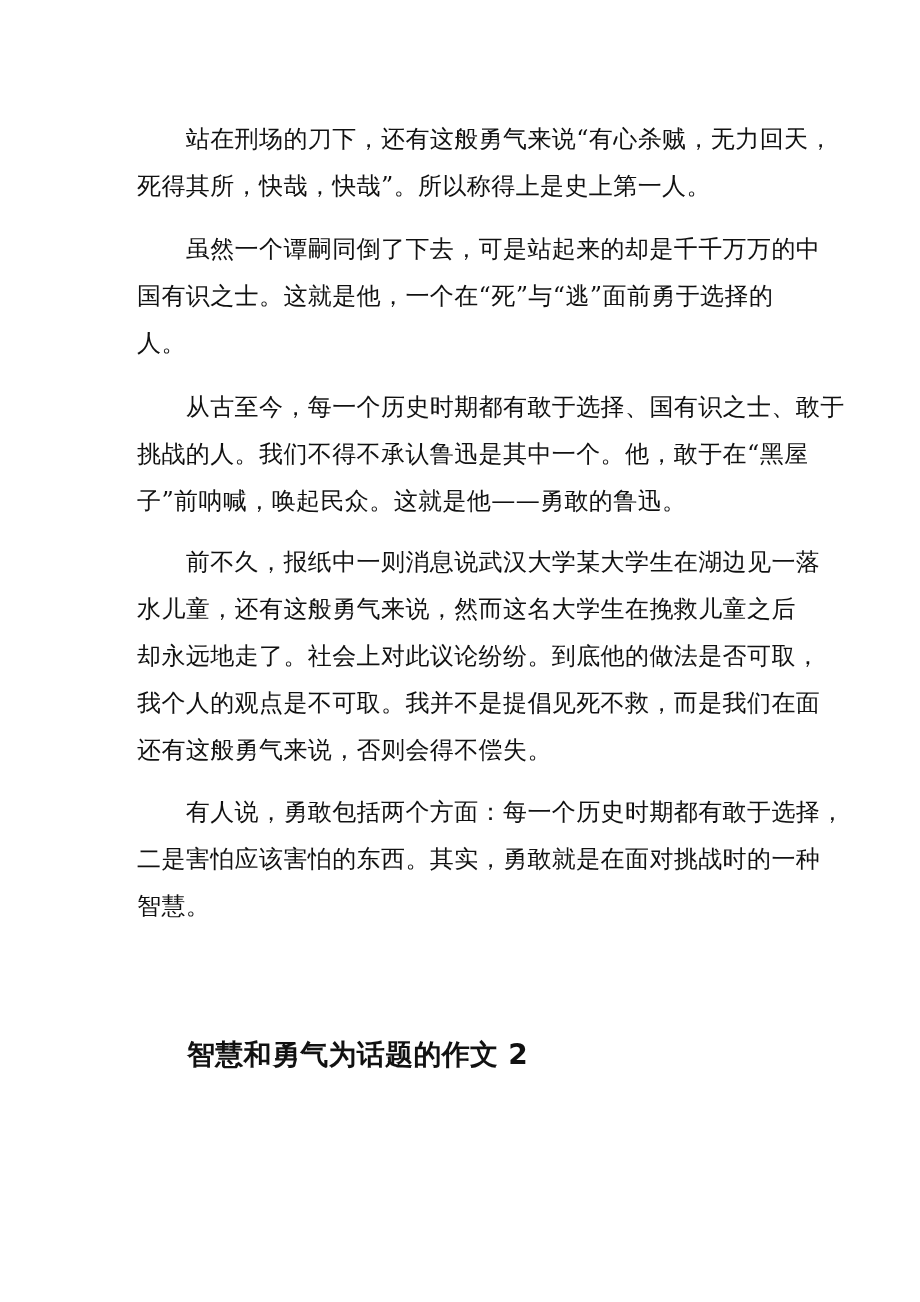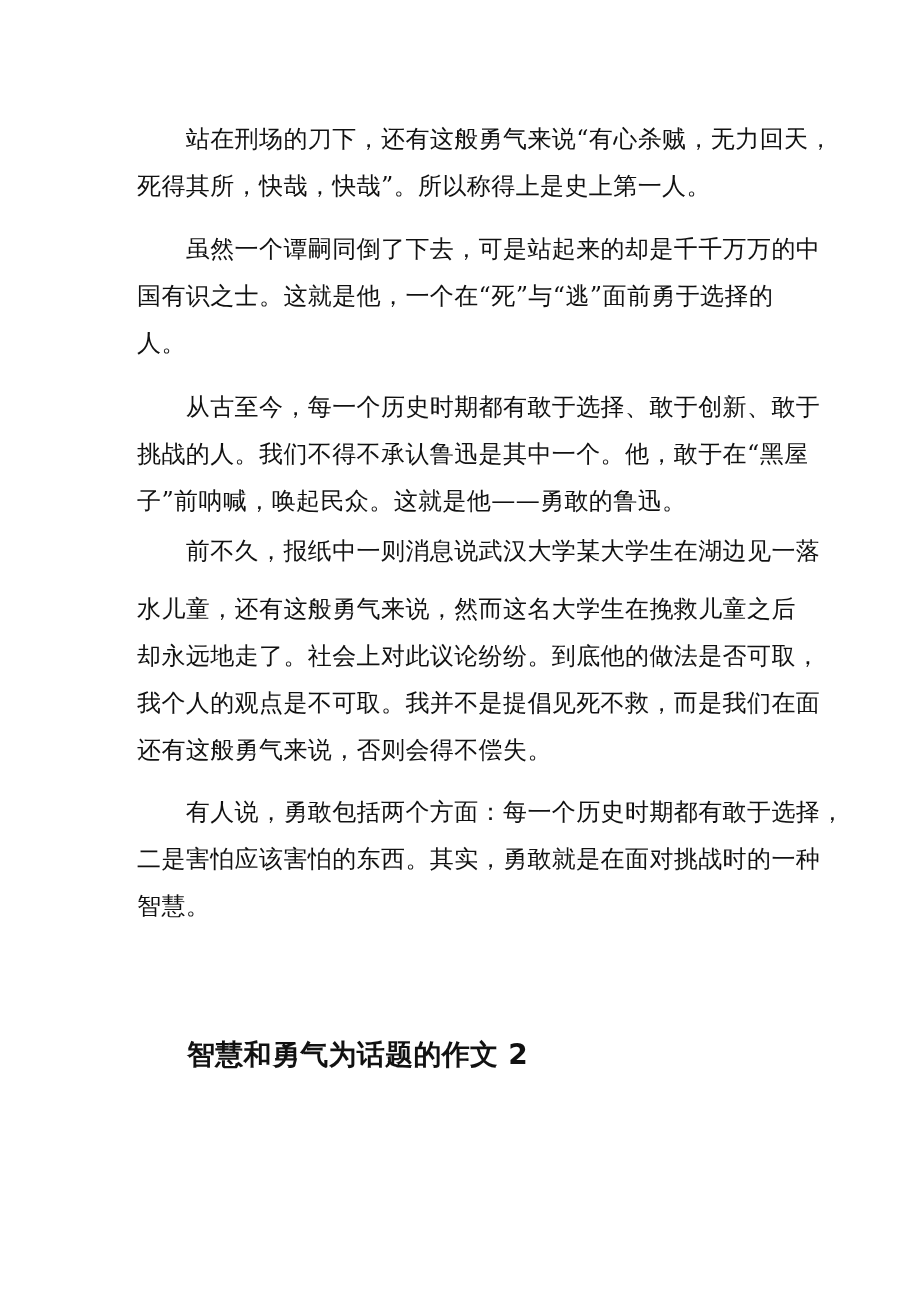--- a/index.html
+++ b/index.html
@@ -56,27 +56,27 @@
     <div class="line" style="top:171px">死得其所，快哉，快哉”。所以称得上是史上第一人。</div>
   </div>
 
   <div>
     <div class="line" style="top:234px">　　虽然一个谭嗣同倒了下去，可是站起来的却是千千万万的中</div>
     <div class="line" style="top:281px">国有识之士。这就是他，一个在“死”与“逃”面前勇于选择的</div>
     <div class="line" style="top:328px">人。</div>
   </div>
 
   <div>
-    <div class="line" style="top:392px">　　从古至今，每一个历史时期都有敢于选择、敢于创新、敢于</div>
+    <div class="line" style="top:392px">　　从古至今，每一个历史时期都有敢于选择、国有识之士、敢于</div>
     <div class="line" style="top:439px">挑战的人。我们不得不承认鲁迅是其中一个。他，敢于在“黑屋</div>
     <div class="line" style="top:486px">子”前呐喊，唤起民众。这就是他——勇敢的鲁迅。</div>
   </div>
 
   <div>
-    <div class="line" style="top:536px">　　前不久，报纸中一则消息说武汉大学某大学生在湖边见一落</div>
+    <div class="line" style="top:547px">　　前不久，报纸中一则消息说武汉大学某大学生在湖边见一落</div>
     <div class="line" style="top:594px">水儿童，还有这般勇气来说，然而这名大学生在挽救儿童之后</div>
     <div class="line" style="top:641px">却永远地走了。社会上对此议论纷纷。到底他的做法是否可取，</div>
     <div class="line" style="top:688px">我个人的观点是不可取。我并不是提倡见死不救，而是我们在面</div>
     <div class="line" style="top:735px">还有这般勇气来说，否则会得不偿失。</div>
   </div>
 
   <div>
     <div class="line" style="top:797px">　　有人说，勇敢包括两个方面：每一个历史时期都有敢于选择，</div>
     <div class="line" style="top:844px">二是害怕应该害怕的东西。其实，勇敢就是在面对挑战时的一种</div>
     <div class="line" style="top:891px">智慧。</div>

